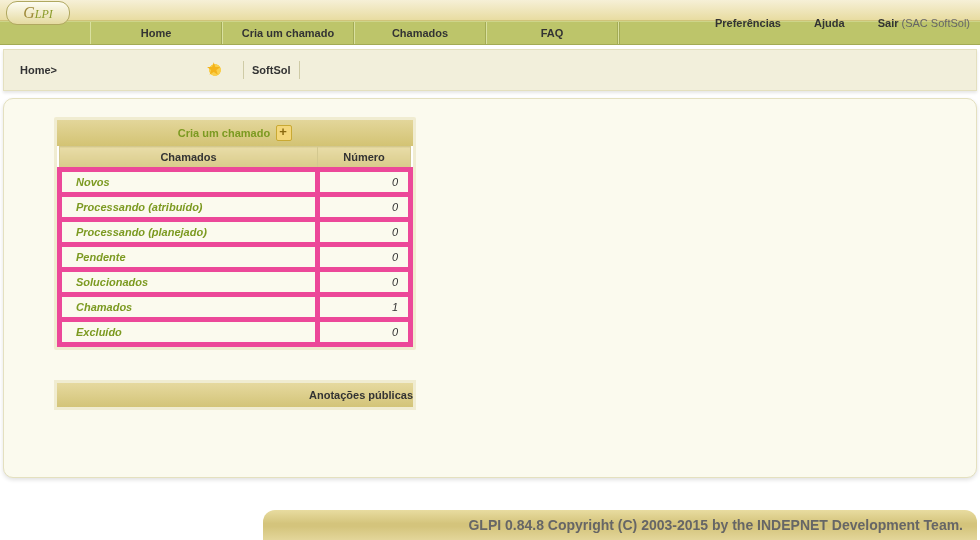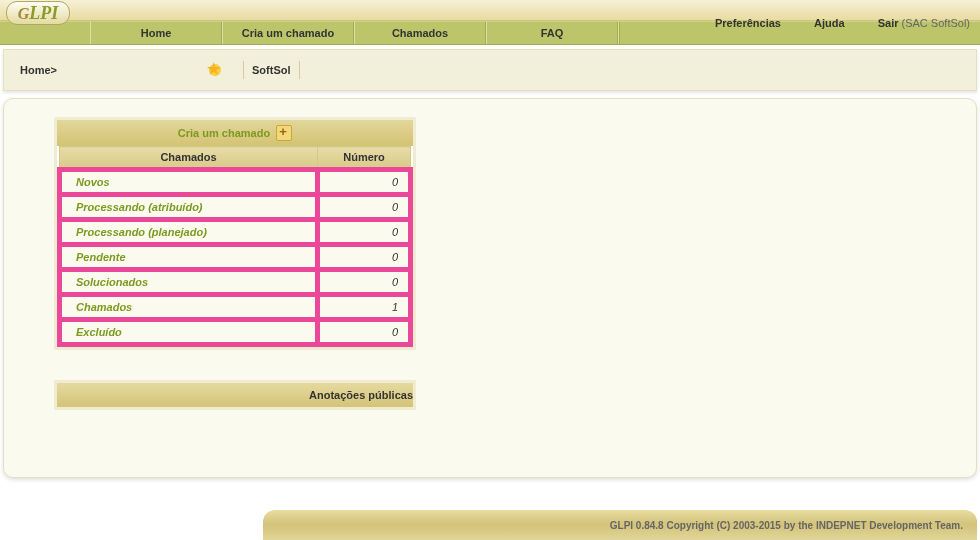--- a/index.html
+++ b/index.html
@@ -1,21 +1,21 @@
 <!DOCTYPE html>
 <html><head>
 <meta charset="utf-8">
 <style>
 html,body{margin:0;padding:0;font-family:Verdana,Arial,sans-serif;font-size:11px;background:#fff;color:#333;}
 body{width:980px;height:540px;overflow:hidden;}
 
 
 .topbar{height:20px;background:linear-gradient(#f6f0d7,#e8dca1);border-bottom:1px solid #d0c37a;position:relative;}
 .topbar .logo{position:absolute;left:6px;top:1px;width:62px;height:22px;border:1px solid #b0a860;border-radius:11px;background:linear-gradient(#fdfcf2,#e5daa0);display:flex;align-items:center;justify-content:center;}
-.topbar .logo span{font-family:Georgia,serif;font-size:18px;font-weight:bold;font-style:italic;color:#8a9b2a;}
+.topbar .logo span{font-family:Georgia,serif;font-size:12px;font-weight:normal;font-style:italic;color:#8a9b2a;}
 .topbar .logo span::first-letter{color:#9f8a3a;font-size:16px;}
 .topbar .right-links{position:absolute;right:10px;top:17px;font-weight:bold;color:#333;}
 .topbar .right-links a{color:#333;text-decoration:none;margin-left:30px;cursor:pointer;}
 .topbar .right-links .user{font-weight:normal;color:#666;}
 
 .navbar{height:22px;background:#bdc56a;border-top:1px solid #cdd48a;border-bottom:1px solid #a3ab55;}
 .navbar ul{list-style:none;margin:0;padding:0 0 8px 90px;display:flex;font-weight:bold;color:#333;}
 .navbar li{width:130px;text-align:center;line-height:22px;border-left:1px solid #d9e0a0;border-right:1px solid #a3ab55;cursor:pointer;}
 .navbar li.last-spacer{border-right:1px solid #a3ab55;width:0;padding:0;}
 
@@ -37,21 +37,21 @@
 .panel table{width:100%;border-collapse:collapse;}
 .panel th{background:linear-gradient(#e8dca7,#d9cb8a);color:#333;font-weight:bold;padding:4px 6px;border:1px solid #d3c88f;}
 .panel th.num{width:80px;}
 .panel td{padding:4px 14px;border:5px solid #ec4899;background:#fbfaee;color:#333;font-style:italic;}
 .panel td.label a{color:#7c9a21;font-weight:bold;text-decoration:none;cursor:pointer;}
 .panel td.num{text-align:right;padding-right:10px;}
 
 .bar-box{margin-left:50px;width:356px;height:24px;margin-top:30px;border:3px solid #f0ecd1;background:linear-gradient(#e6d99f,#d3c478);display:flex;align-items:center;justify-content:flex-end;font-weight:bold;color:#333;cursor:pointer;}
 .bar-box.second{margin-top:12px;}
 
-.footer{margin:6px 3px 0 3px;background:linear-gradient(#e8dca0,#d4c47c 45%,#d4c47c 55%,#e3d69a);border-radius:12px 12px 0 0;height:30px;display:flex;align-items:center;justify-content:flex-end;padding-right:14px;font-weight:bold;color:#666;font-size:10px;position:absolute;left:260px;right:0;bottom:0;}
+.footer{margin:6px 3px 0 3px;background:linear-gradient(#e8dca0,#d4c47c 45%,#d4c47c 55%,#e3d69a);border-radius:12px 12px 0 0;height:30px;display:flex;align-items:center;justify-content:flex-end;padding-right:14px;font-weight:bold;color:#666;font-size:14px;position:absolute;left:260px;right:0;bottom:0;}
 </style>
 </head>
 <body>
 
 <div class="topbar">
   <div class="logo">
       <span>GLPI</span>
     </div>
   <div class="right-links">
     <a>Preferências</a>

